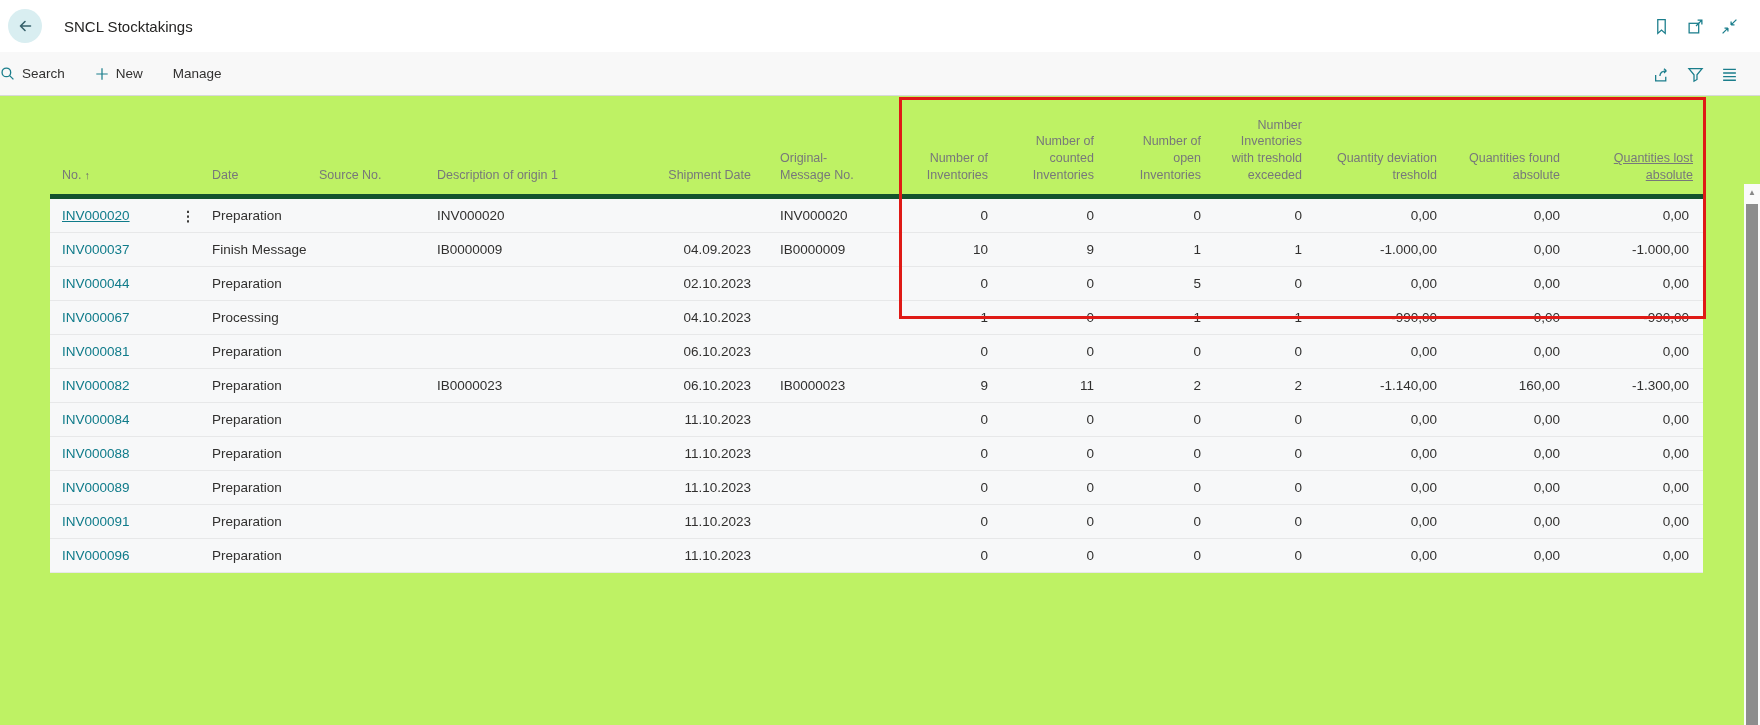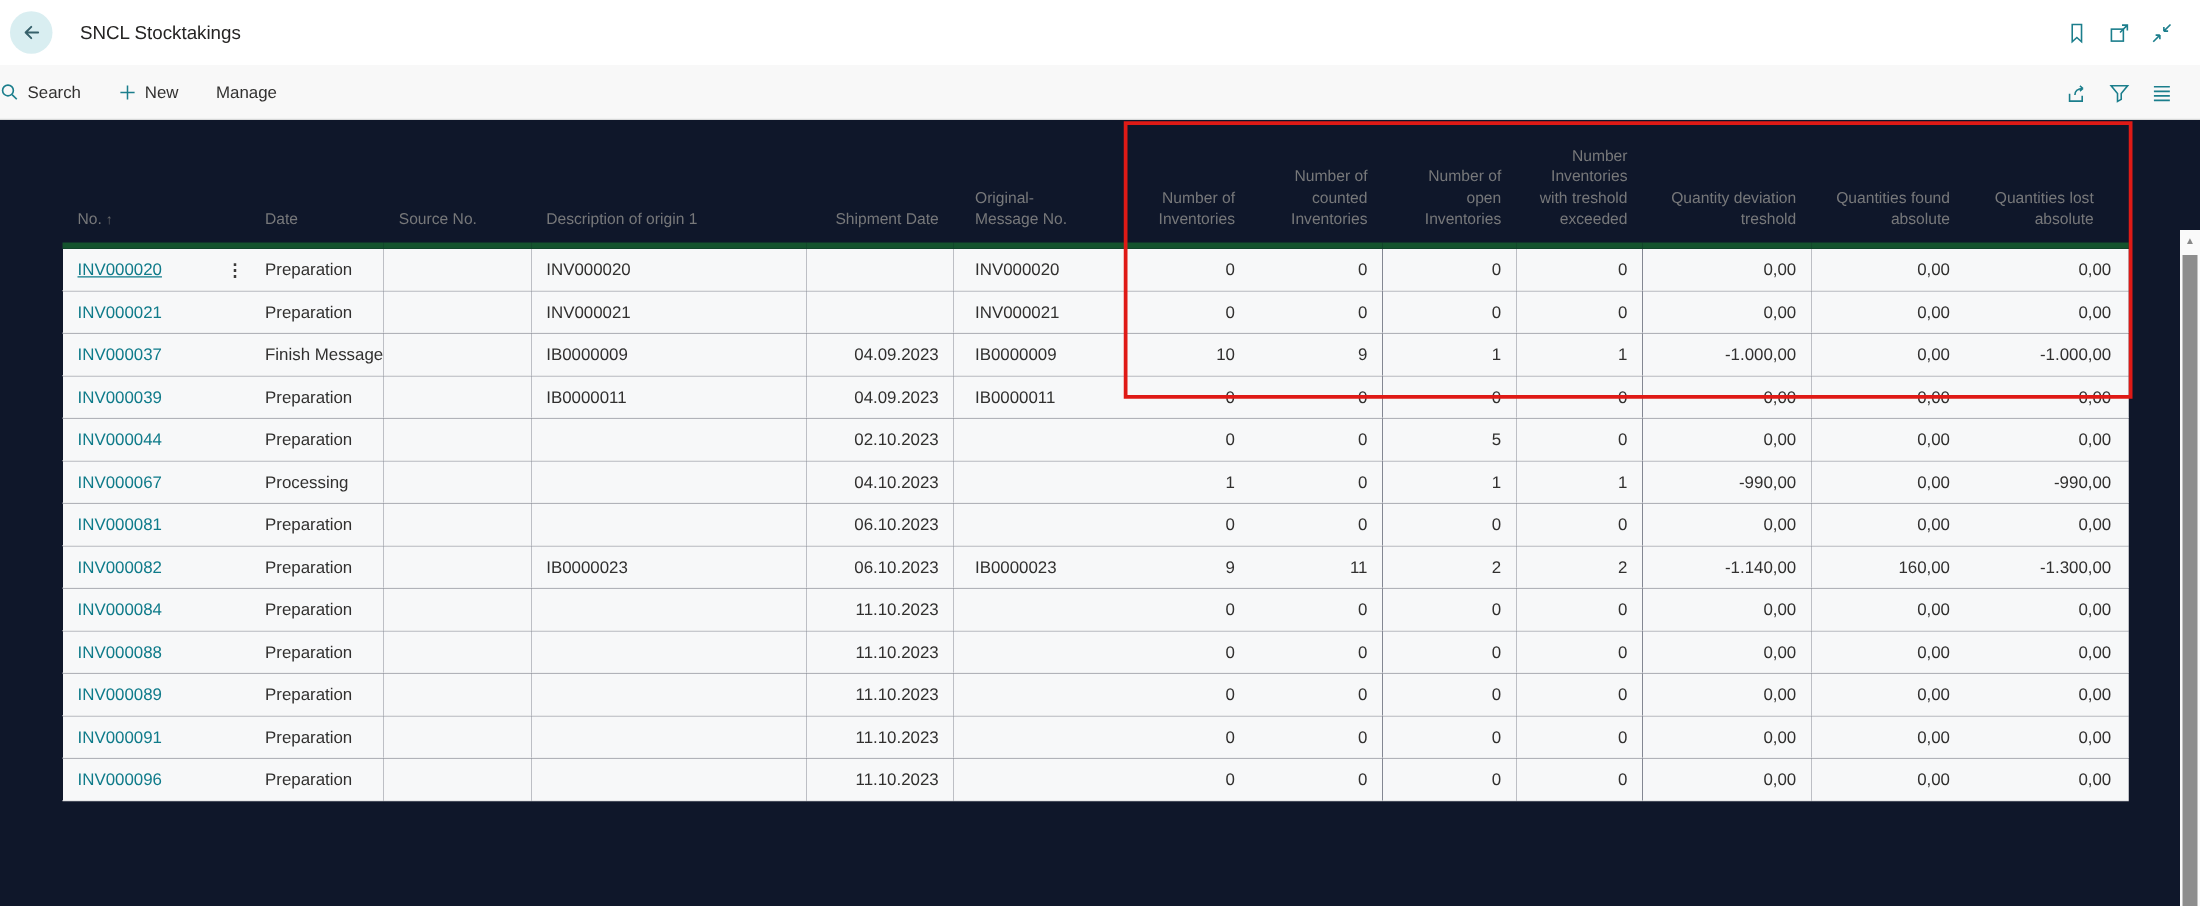--- a/index.html
+++ b/index.html
@@ -1,16 +1,16 @@
 <!DOCTYPE html>
 <html><head>
 <meta charset="utf-8">
 <style>
   html,body{margin:0;padding:0;background:#fff;font-family:"Liberation Sans",sans-serif;}
-  .screen{position:relative;width:1760px;height:725px;background:#0f172a;overflow:hidden;}
+  .screen{position:relative;width:1760px;height:725px;background:#bef264;overflow:hidden;}
 
   
   .topbar{position:absolute;left:0;top:0;right:0;height:52px;background:#fff;}
   .back-btn{position:absolute;left:8px;top:9px;width:34px;height:34px;border-radius:50%;
     background:#d9eef1;border:none;display:flex;align-items:center;justify-content:center;
     color:#37616b;cursor:pointer;padding:0;}
   .page-title{position:absolute;left:64px;top:0;height:52px;display:flex;align-items:center;
     font-size:15px;color:#252423;}
   .topbar-icons{position:absolute;right:22px;top:0;height:52px;display:flex;align-items:center;gap:17px;color:#1b7e8c;}
   .tb-icon{display:flex;cursor:pointer;}
@@ -30,21 +30,21 @@
   table.grid thead th.num{text-align:right;}
   table.grid thead th.col-original_doc_no{padding-left:17px;}
   table.grid thead th.col-menu{padding:0;}
   .sort-arrow{font-size:11px;color:#6a6b6c;}
   table.grid tbody td{height:33px;background:#f7f8f9;border-bottom:1px solid #e7e8e9;
     font-size:13.5px;color:#31302f;padding:0 12px;white-space:nowrap;overflow:hidden;}
   table.grid tbody td.num{text-align:right;}
   table.grid tbody td.col-menu{padding:0;text-align:center;}
   table.grid tbody td.col-original_doc_no{padding-left:17px;}
   table.grid tbody td.col-lost_absolute{padding-right:14px;}
-  table.grid thead th.col-lost_absolute{padding-right:28px;}
+  table.grid thead th.col-lost_absolute{padding-right:10px;text-decoration:underline;}
   tr.selected td{background:#a9e1e7;}
   .no-link{color:#0f7b8a;cursor:pointer;}
   tr.selected .no-link{text-decoration:underline;}
   .menu-dots{color:#3d3c3b;font-size:14px;font-weight:700;letter-spacing:0;cursor:pointer;}
 
   
   .scrollbar{position:absolute;right:0;top:184px;width:16px;bottom:0;background:#fafafa;}
   .sb-arrow{position:absolute;top:4px;left:0;width:16px;text-align:center;font-size:8px;color:#888;}
   .sb-thumb{position:absolute;left:2px;top:20px;width:12px;bottom:0;background:#8d8d8d;}
 
@@ -186,66 +186,34 @@
           <td class="col-original_doc_no">INV000020</td>
           <td class="col-inventories num">0</td>
           <td class="col-counted num">0</td>
           <td class="col-open num">0</td>
           <td class="col-threshold_exceeded num">0</td>
           <td class="col-deviation_relative num">0,00</td>
           <td class="col-found_absolute num">0,00</td>
           <td class="col-lost_absolute num">0,00</td>
         </tr>
         <tr>
-          <td class="col-no"><span class="no-link">INV000021</span></td>
-          <td class="col-menu"></td>
-          <td class="col-state">Preparation</td>
-          <td class="col-source_no"></td>
-          <td class="col-description">INV000021</td>
-          <td class="col-shipment_date num"></td>
-          <td class="col-original_doc_no">INV000021</td>
-          <td class="col-inventories num">0</td>
-          <td class="col-counted num">0</td>
-          <td class="col-open num">0</td>
-          <td class="col-threshold_exceeded num">0</td>
-          <td class="col-deviation_relative num">0,00</td>
-          <td class="col-found_absolute num">0,00</td>
-          <td class="col-lost_absolute num">0,00</td>
-        </tr>
-        <tr>
           <td class="col-no"><span class="no-link">INV000037</span></td>
           <td class="col-menu"></td>
           <td class="col-state">Finish Message</td>
           <td class="col-source_no"></td>
           <td class="col-description">IB0000009</td>
           <td class="col-shipment_date num">04.09.2023</td>
           <td class="col-original_doc_no">IB0000009</td>
           <td class="col-inventories num">10</td>
           <td class="col-counted num">9</td>
           <td class="col-open num">1</td>
           <td class="col-threshold_exceeded num">1</td>
           <td class="col-deviation_relative num">-1.000,00</td>
           <td class="col-found_absolute num">0,00</td>
           <td class="col-lost_absolute num">-1.000,00</td>
-        </tr>
-        <tr>
-          <td class="col-no"><span class="no-link">INV000039</span></td>
-          <td class="col-menu"></td>
-          <td class="col-state">Preparation</td>
-          <td class="col-source_no"></td>
-          <td class="col-description">IB0000011</td>
-          <td class="col-shipment_date num">04.09.2023</td>
-          <td class="col-original_doc_no">IB0000011</td>
-          <td class="col-inventories num">0</td>
-          <td class="col-counted num">0</td>
-          <td class="col-open num">0</td>
-          <td class="col-threshold_exceeded num">0</td>
-          <td class="col-deviation_relative num">0,00</td>
-          <td class="col-found_absolute num">0,00</td>
-          <td class="col-lost_absolute num">0,00</td>
         </tr>
         <tr>
           <td class="col-no"><span class="no-link">INV000044</span></td>
           <td class="col-menu"></td>
           <td class="col-state">Preparation</td>
           <td class="col-source_no"></td>
           <td class="col-description"></td>
           <td class="col-shipment_date num">02.10.2023</td>
           <td class="col-original_doc_no"></td>
           <td class="col-inventories num">0</td>

